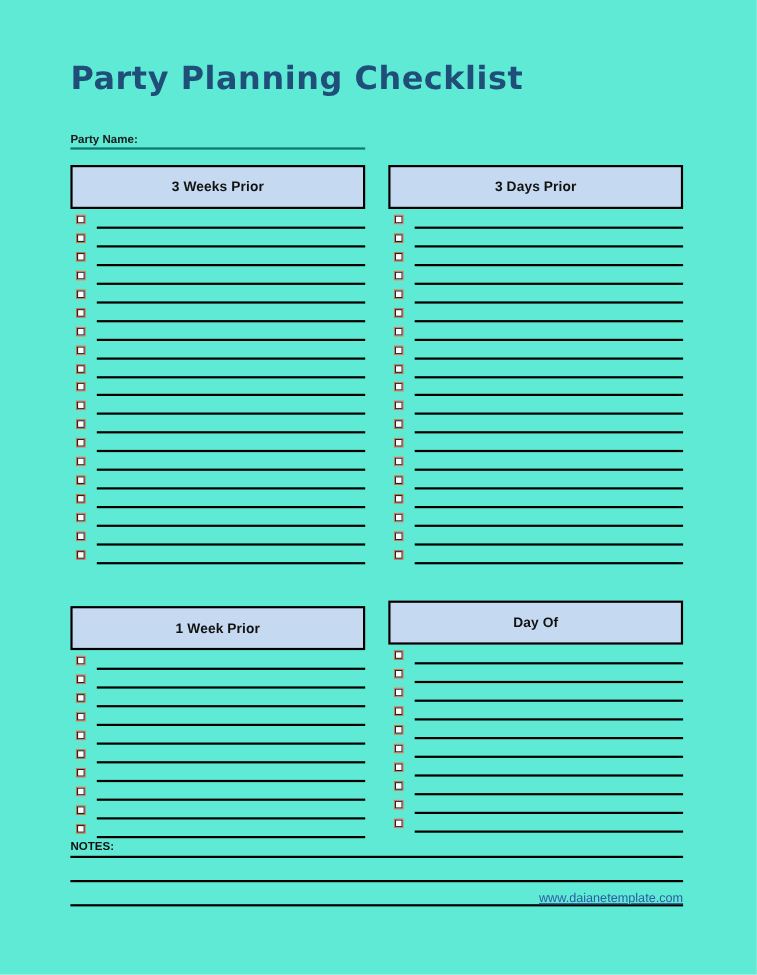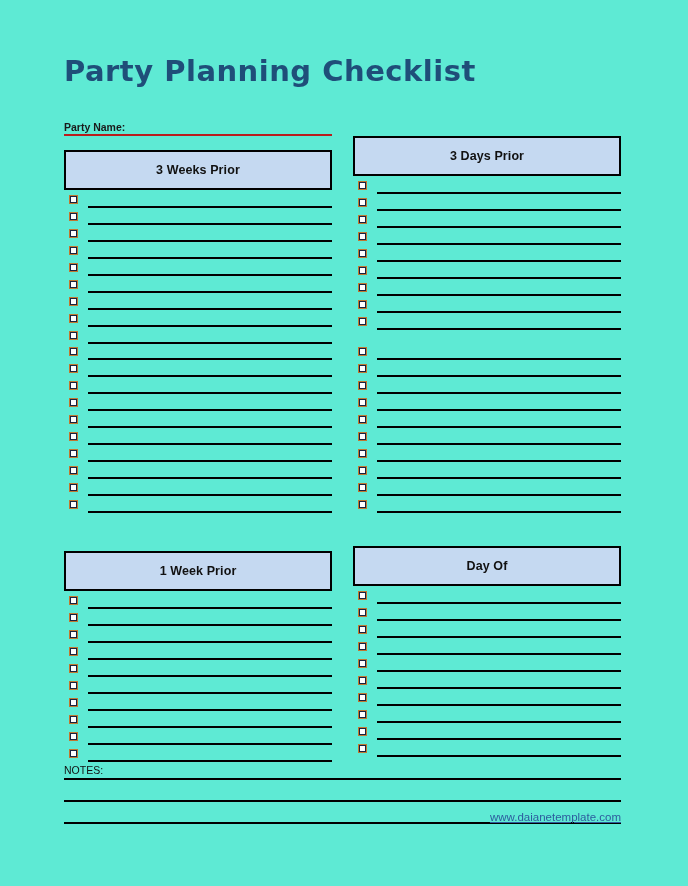--- a/index.html
+++ b/index.html
@@ -37,21 +37,21 @@
     white-space: nowrap;
   }
 
   
   .party-name-row {
     position: absolute;
     left: 64px;
     top: 117px;
     width: 268px;
     height: 17px;
-    border-bottom: 2px solid #b91c1c;
+    border-bottom: 2px solid #0f766e;
   }
   .party-name-label {
     font-size: 10.5px;
     font-weight: bold;
     color: #1a1a1a;
     line-height: 14px;
     white-space: nowrap;
   }
 
   
@@ -123,21 +123,21 @@
     top: 760px;
     width: 557px;
   }
   .notes-label-row {
     position: relative;
     height: 18px;
     border-bottom: 2.5px solid #000000;
   }
   .notes-label {
     font-size: 10.5px;
-    font-weight: normal;
+    font-weight: bold;
     color: #111111;
     line-height: 15px;
   }
   .notes-line {
     height: 20px;
     border-bottom: 2.5px solid #000000;
   }
 
   
   .footer {
@@ -198,21 +198,21 @@
           <div class="check-row">
             <span class="checkbox"></span>
             <span class="row-line"></span>
           </div>
           <div class="check-row">
             <span class="checkbox"></span>
             <span class="row-line"></span>
           </div>
         </div>
       </div>
-      <div class="section right" style="top: 136px;">
+      <div class="section right" style="top: 150px;">
         <div class="section-header">
           <span class="section-header-label">3 Days Prior</span>
         </div>
         <div class="section-rows">
           <div class="check-row">
             <span class="checkbox"></span>
             <span class="row-line"></span>
           </div>
           <div class="check-row">
             <span class="checkbox"></span>

